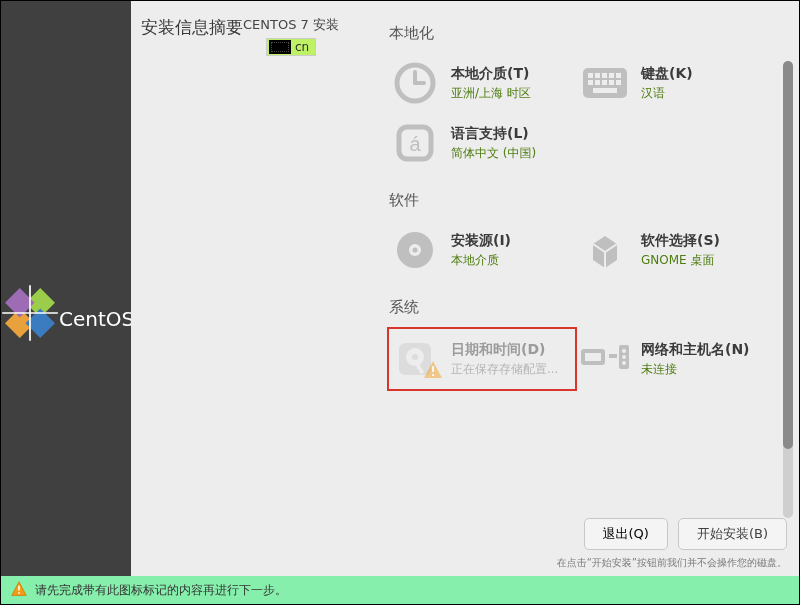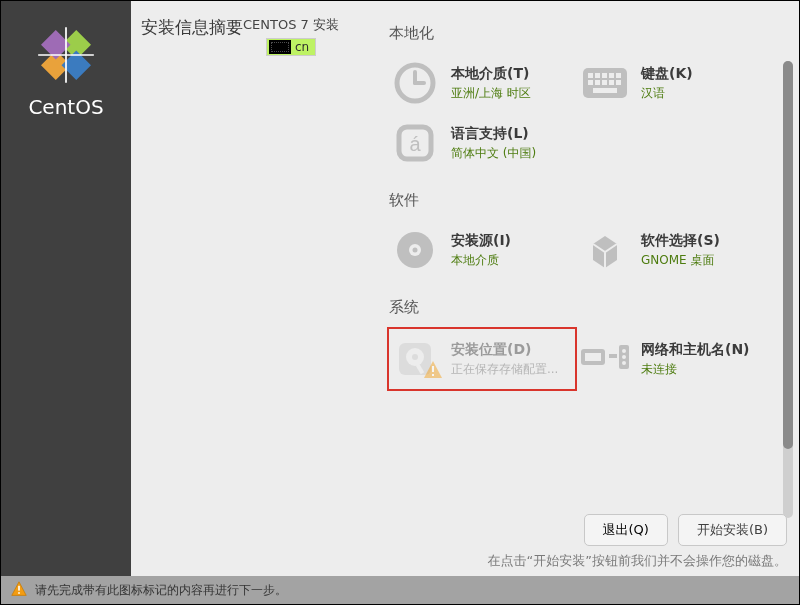--- a/index.html
+++ b/index.html
@@ -1,17 +1,17 @@
 <!DOCTYPE html>
 <html><head>
 <meta charset="utf-8">
 <style>
   html,body{margin:0;padding:0;font-family:"DejaVu Sans","WenQuanYi Micro Hei",sans-serif;font-size:13px;color:#2e2e2e;background:#fff}
   #app{width:800px;height:605px;position:relative;overflow:hidden;border:1px solid #000;box-sizing:border-box}
-  .sidebar{position:absolute;left:0;top:0;width:130px;height:577px;background:#404040;display:flex;flex-direction:column;align-items:center;padding-top:25px}
+  .sidebar{position:absolute;left:0;top:0;width:130px;height:577px;background:#404040;display:flex;align-items:center;padding-top:25px}
   .sidebar .logo-text{color:#fff;font-size:20px;margin-top:8px;font-weight:500}
   .main{position:absolute;left:130px;top:0;right:0;height:577px;background:#ededed;display:flex;flex-direction:row}
   .header{display:flex;justify-content:space-between;align-items:flex-start;padding:15px 20px 0 10px}
   .header .title{font-size:17px;color:#3a3a3a}
   .header .right{text-align:center}
   .header .prod{font-size:13px;color:#444}
   .kb{display:inline-flex;align-items:center;margin-top:4px;background:#bef264;border:1px solid #ccc;padding:1px 6px 1px 2px}
   .kb .kbicon{width:22px;height:14px;background:#000;display:inline-block;margin-right:4px;position:relative}
   .kb .kbicon:before{content:"";position:absolute;inset:2px;border:1px dotted #fff;opacity:.3}
   .kb .kblabel{font-size:12px}
@@ -23,22 +23,22 @@
   .spoke.busy .icon svg{opacity:.45}
   .spoke.busy .st-title{color:#9b9b9b}
   .spoke.busy .st-sub{color:#b5b5b5}
   .icon{width:52px;height:44px;display:flex;align-items:center;justify-content:center;margin-right:10px}
   .st-title{font-size:14px;font-weight:bold;color:#3b3b3b}
   .st-sub{font-size:12px;color:#4d7c0f;margin-top:2px}
   .footer{position:absolute;right:12px;bottom:8px;text-align:right}
   .btnrow{display:flex;gap:10px;justify-content:flex-end}
   button{font-family:inherit;font-size:13px;padding:6px 18px;background:#f4f4f4;border:1px solid #c8c8c8;border-radius:5px;cursor:pointer}
   button:disabled{color:#404040;cursor:default}
-  .hint{font-size:13px;color:#7a7a7a;margin-top:6px}
-  .warnbar{position:absolute;left:0;right:0;bottom:0;height:28px;background:#a3a3a3;display:flex;align-items:center;padding:0 10px;font-size:12px;color:#333}
+  .hint{font-size:10px;color:#7a7a7a;margin-top:6px}
+  .warnbar{position:absolute;left:0;right:0;bottom:0;height:28px;background:#86efac;display:flex;align-items:center;padding:0 10px;font-size:12px;color:#333}
   .warnbar .wicon{margin-right:8px}
   .scrollbar{position:absolute;top:60px;right:6px;bottom:60px;width:10px;background:#cfcfcf;border-radius:5px}
   .scrollbar .thumb{position:absolute;left:0;right:0;top:0;height:85%;background:#8a8a8a;border-radius:5px}
 </style>
 </head>
 <body>
 
 <div id="app">
 
   <div class="sidebar">
@@ -170,21 +170,21 @@
               </svg>
             <span style="position:absolute;right:-2px;bottom:-2px">
               <svg width="20" height="20" viewBox="0 0 20 20">
                   <path d="M10 1 L19 18 L1 18 Z" fill="#f39c12"></path>
                   <rect x="9" y="6" width="2" height="6" fill="#fff"></rect>
                   <rect x="9" y="14" width="2" height="2" fill="#fff"></rect>
                 </svg>
             </span>
           </span>
           <div>
-            <div class="st-title">安装位置(D)</div>
+            <div class="st-title">日期和时间(D)</div>
             <div class="st-sub">正在保存存储配置...</div>
           </div>
         </div>
         <div class="spoke">
           <span class="icon">
             <svg width="52" height="36" viewBox="0 0 52 36">
                 <rect x="2" y="8" width="24" height="16" rx="3" fill="#bfbfbf"></rect>
                 <rect x="6" y="12" width="16" height="8" fill="#ededed"></rect>
                 <rect x="30" y="13" width="8" height="4" fill="#bfbfbf"></rect>
                 <rect x="40" y="4" width="10" height="24" rx="2" fill="#bfbfbf"></rect>

